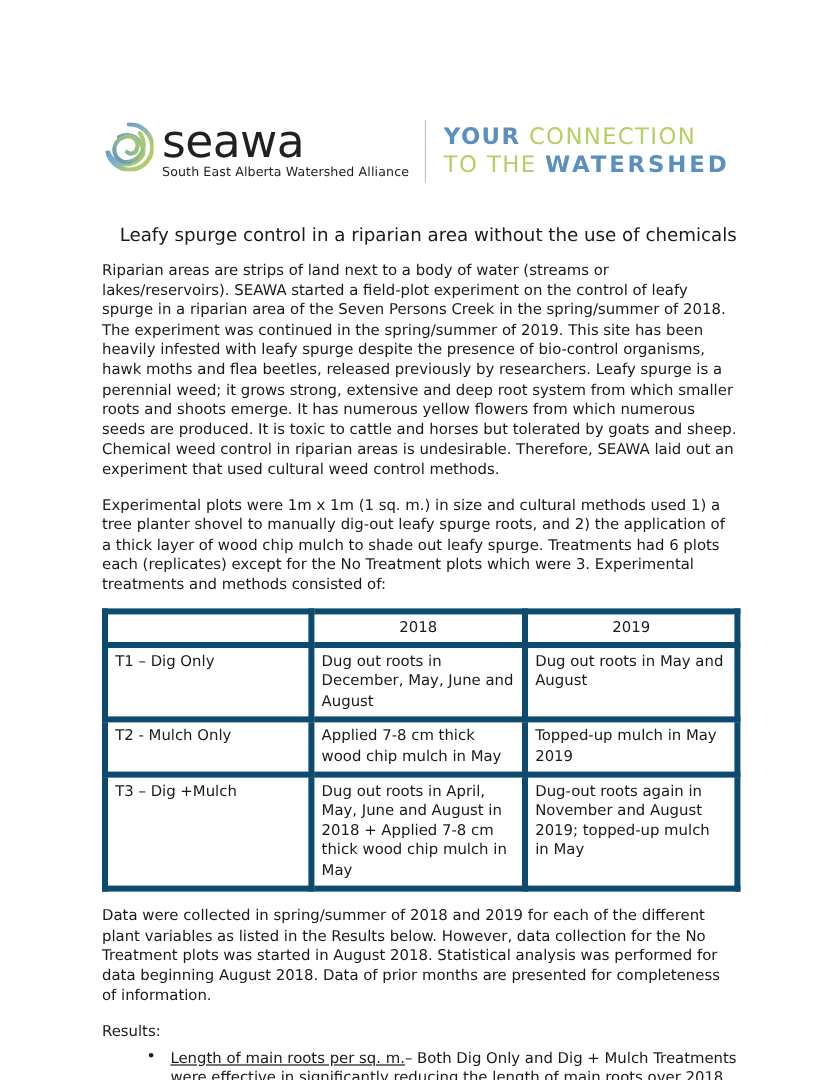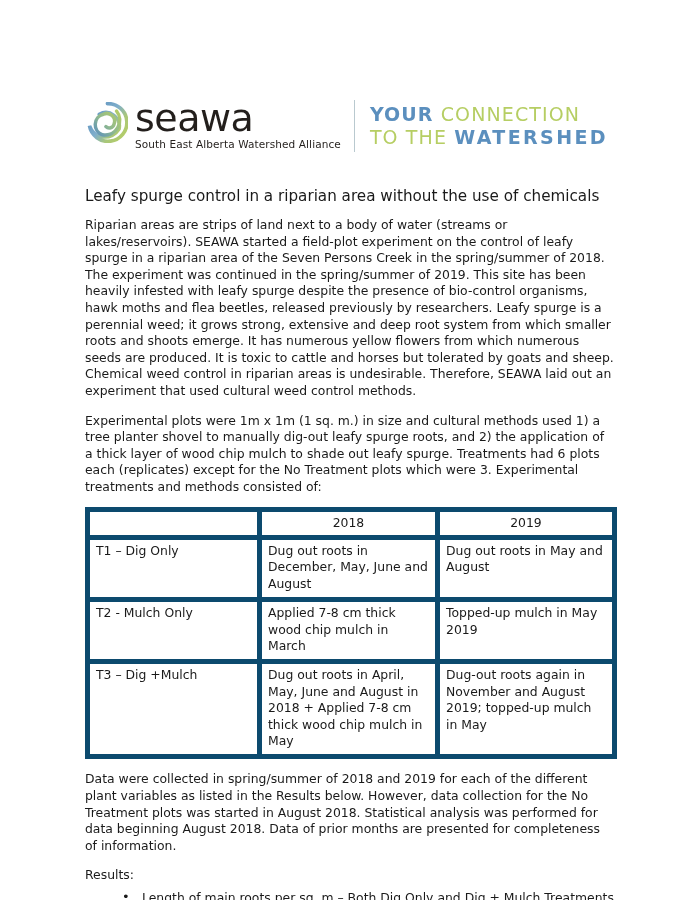--- a/index.html
+++ b/index.html
@@ -87,21 +87,21 @@
   
   .content {
     position: absolute;
     left: 85px;
     top: 186px;
     width: 529px;
   }
   h1.doc-title {
     font-size: 15.2px;
     font-weight: 400;
-    text-align: left;
+    text-align: right;
     margin: 0 0 11px 0;
     line-height: 20px;
     color: #1a1a1a;
   }
   p.para {
     font-size: 12.4px;
     line-height: 16.6px;
     margin: 0 0 13px 0;
     text-align: left;
     color: #1a1a1a;
@@ -235,21 +235,21 @@
         </tr>
       </thead>
       <tbody>
         <tr>
           <td>T1 – Dig Only</td>
           <td>Dug out roots in December, May, June and August</td>
           <td>Dug out roots in May and August</td>
         </tr>
         <tr>
           <td>T2 - Mulch Only</td>
-          <td>Applied 7-8 cm thick wood chip mulch in March</td>
+          <td>Applied 7-8 cm thick wood chip mulch in May</td>
           <td>Topped-up mulch in May 2019</td>
         </tr>
         <tr>
           <td>T3 – Dig +Mulch</td>
           <td>Dug out roots in April, May, June and August in 2018 + Applied 7-8 cm thick wood chip mulch in May</td>
           <td>Dug-out roots again in November and August 2019; topped-up mulch in May</td>
         </tr>
       </tbody>
     </table>
 

